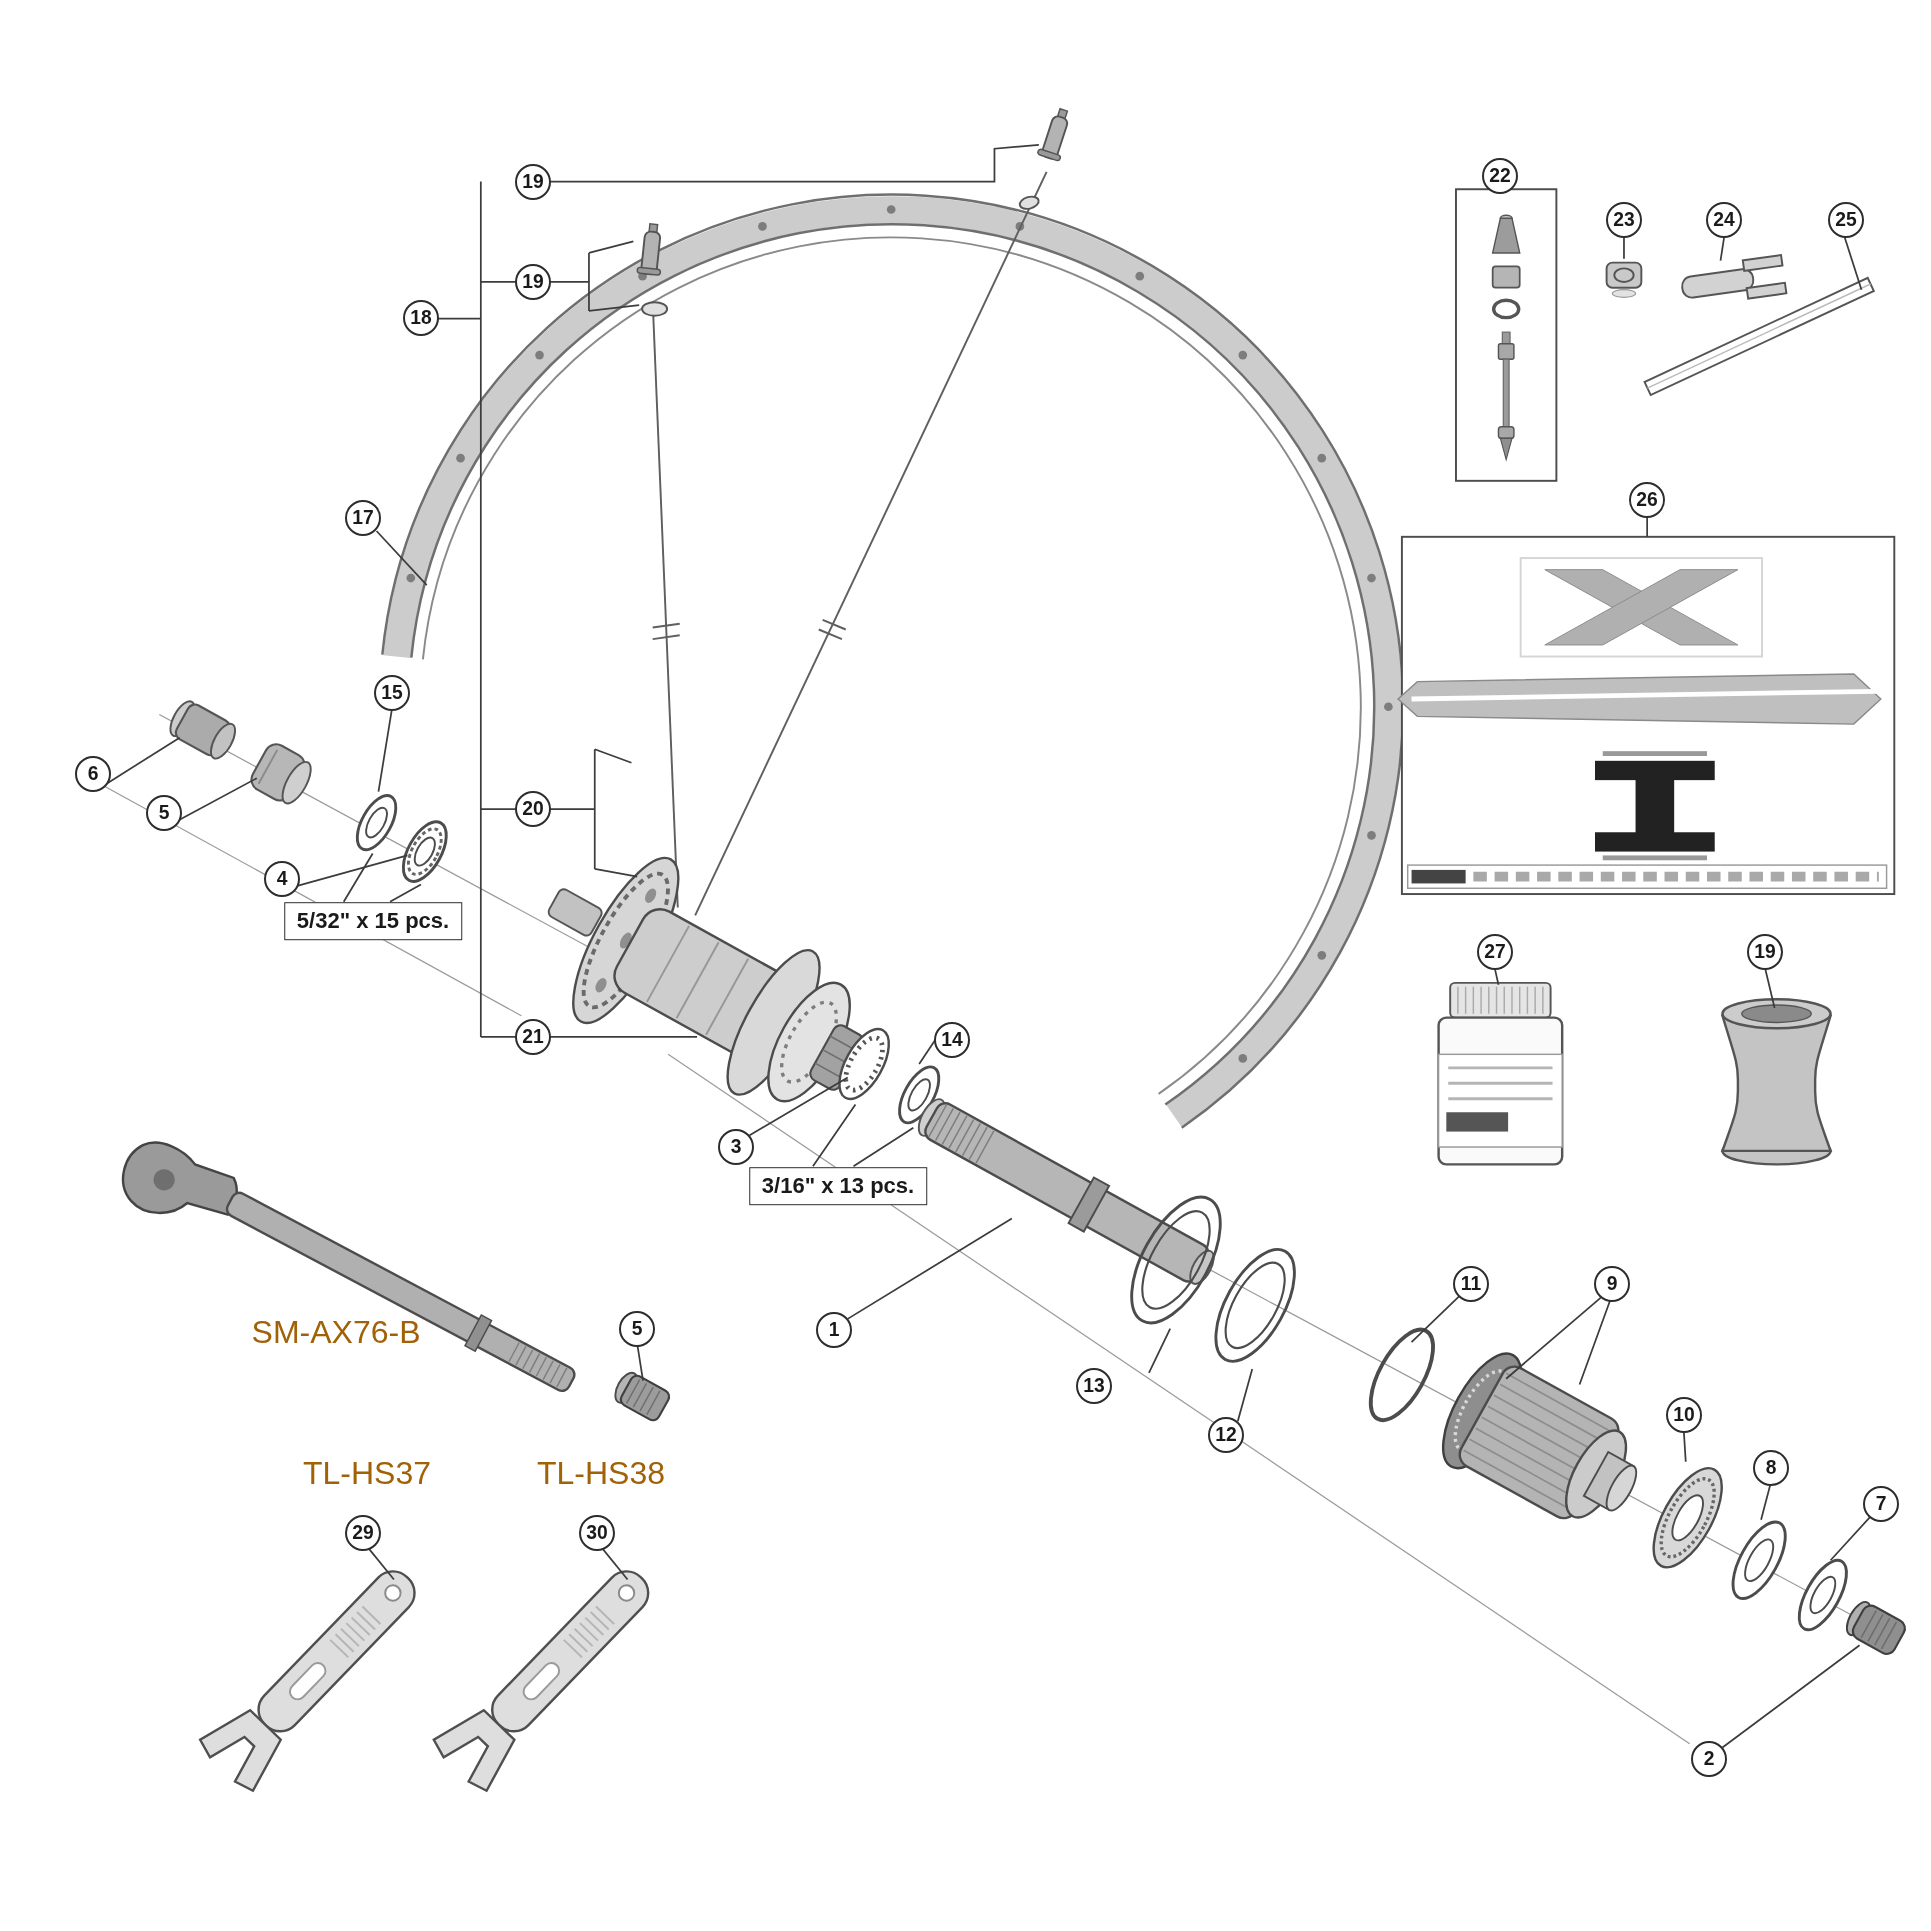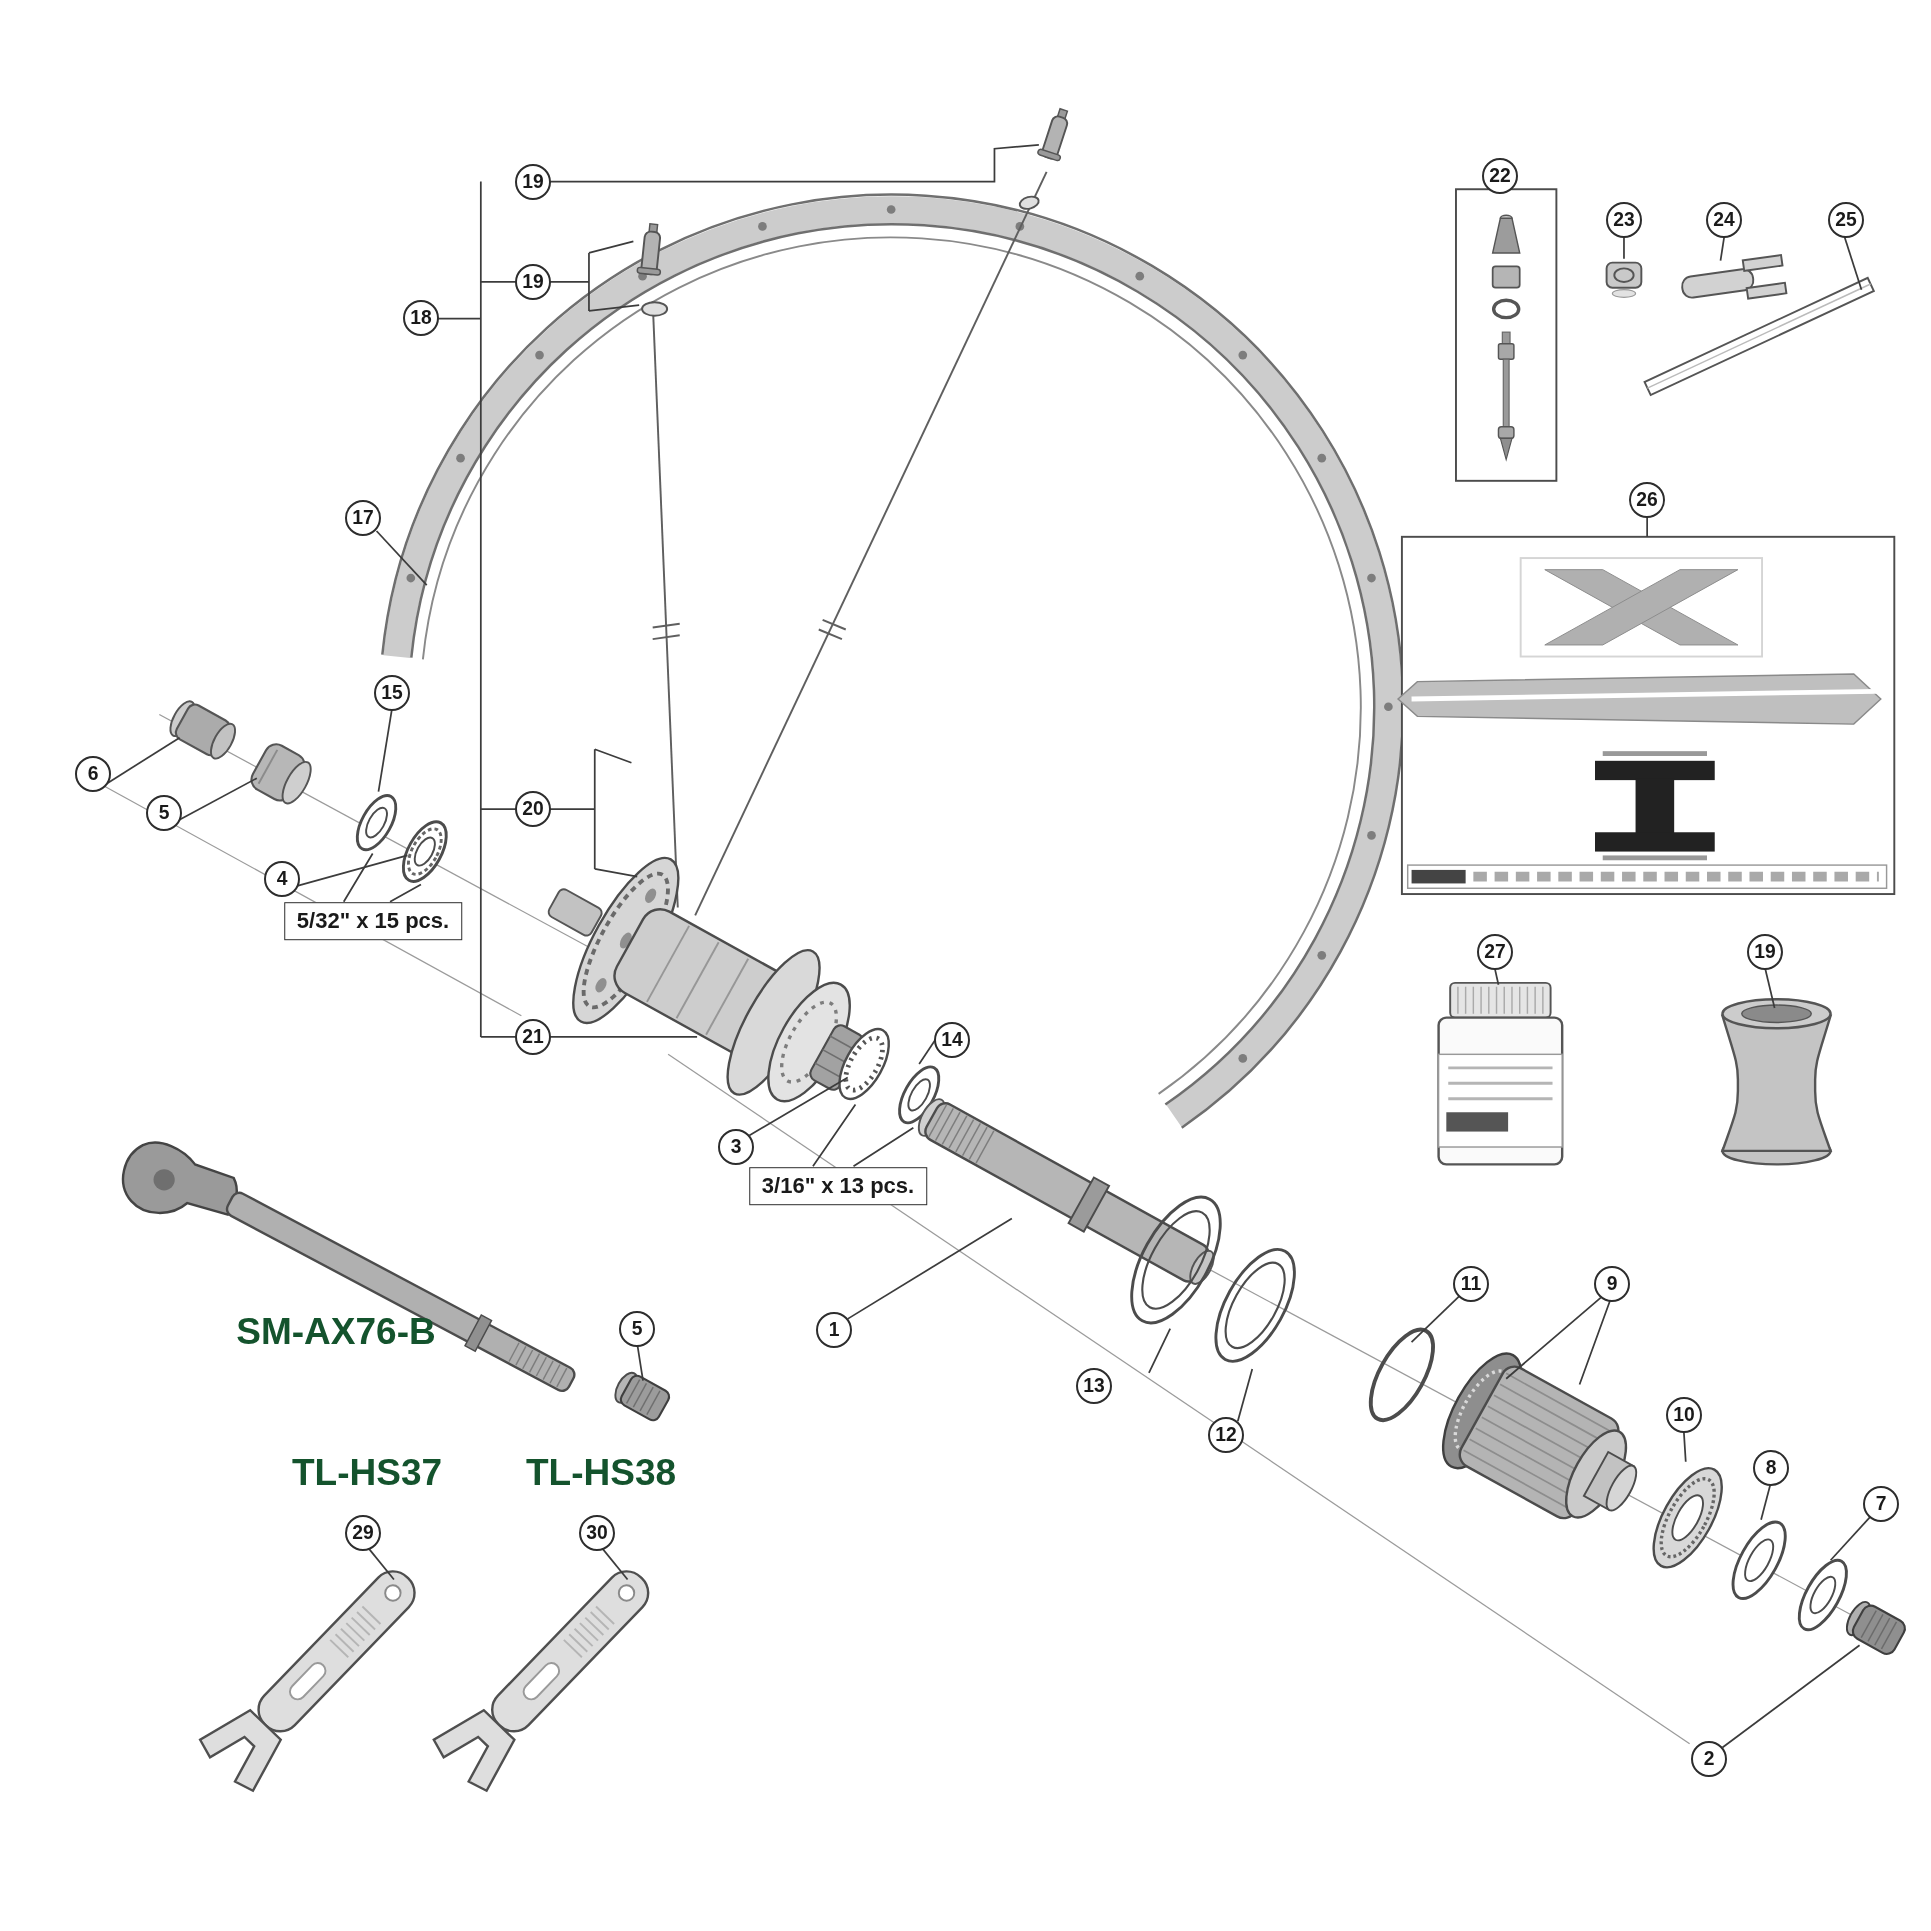--- a/index.html
+++ b/index.html
@@ -5,21 +5,21 @@
   html,body{margin:0;padding:0;background:#fff;}
   .stage{position:relative;width:1931px;height:1931px;background:#fff;overflow:hidden;
          font-family:"Liberation Sans",sans-serif;}
   .stage svg{position:absolute;left:0;top:0;}
   #overlay{position:absolute;left:0;top:0;width:100%;height:100%;}
   .callout{position:absolute;width:36px;height:36px;border:2.4px solid #2d2d2d;border-radius:50%;
            background:#fff;display:flex;align-items:center;justify-content:center;
            font-weight:bold;font-size:19.3px;color:#1a1a1a;transform:translate(-50%,-50%);box-sizing:border-box;}
   .boxed-label{position:absolute;border:1.9px solid #2d2d2d;background:#fff;padding:4.8px 11.6px;
            font-weight:bold;font-size:22px;color:#1a1a1a;white-space:nowrap;transform:translate(-50%,-50%);}
-  .part-label{position:absolute;font-weight:bold;font-size:37px;color:#14532d;white-space:nowrap;
+  .part-label{position:absolute;font-weight:normal;font-size:32px;color:#a16207;white-space:nowrap;
            transform:translate(-50%,-50%);}
 </style>
 </head>
 <body>
 
 <div class="stage">
 
 <svg id="art" width="1931" height="1931" viewBox="0 0 2000 2000">
 
   <g stroke="#9b9b9b" stroke-width="1.3">

